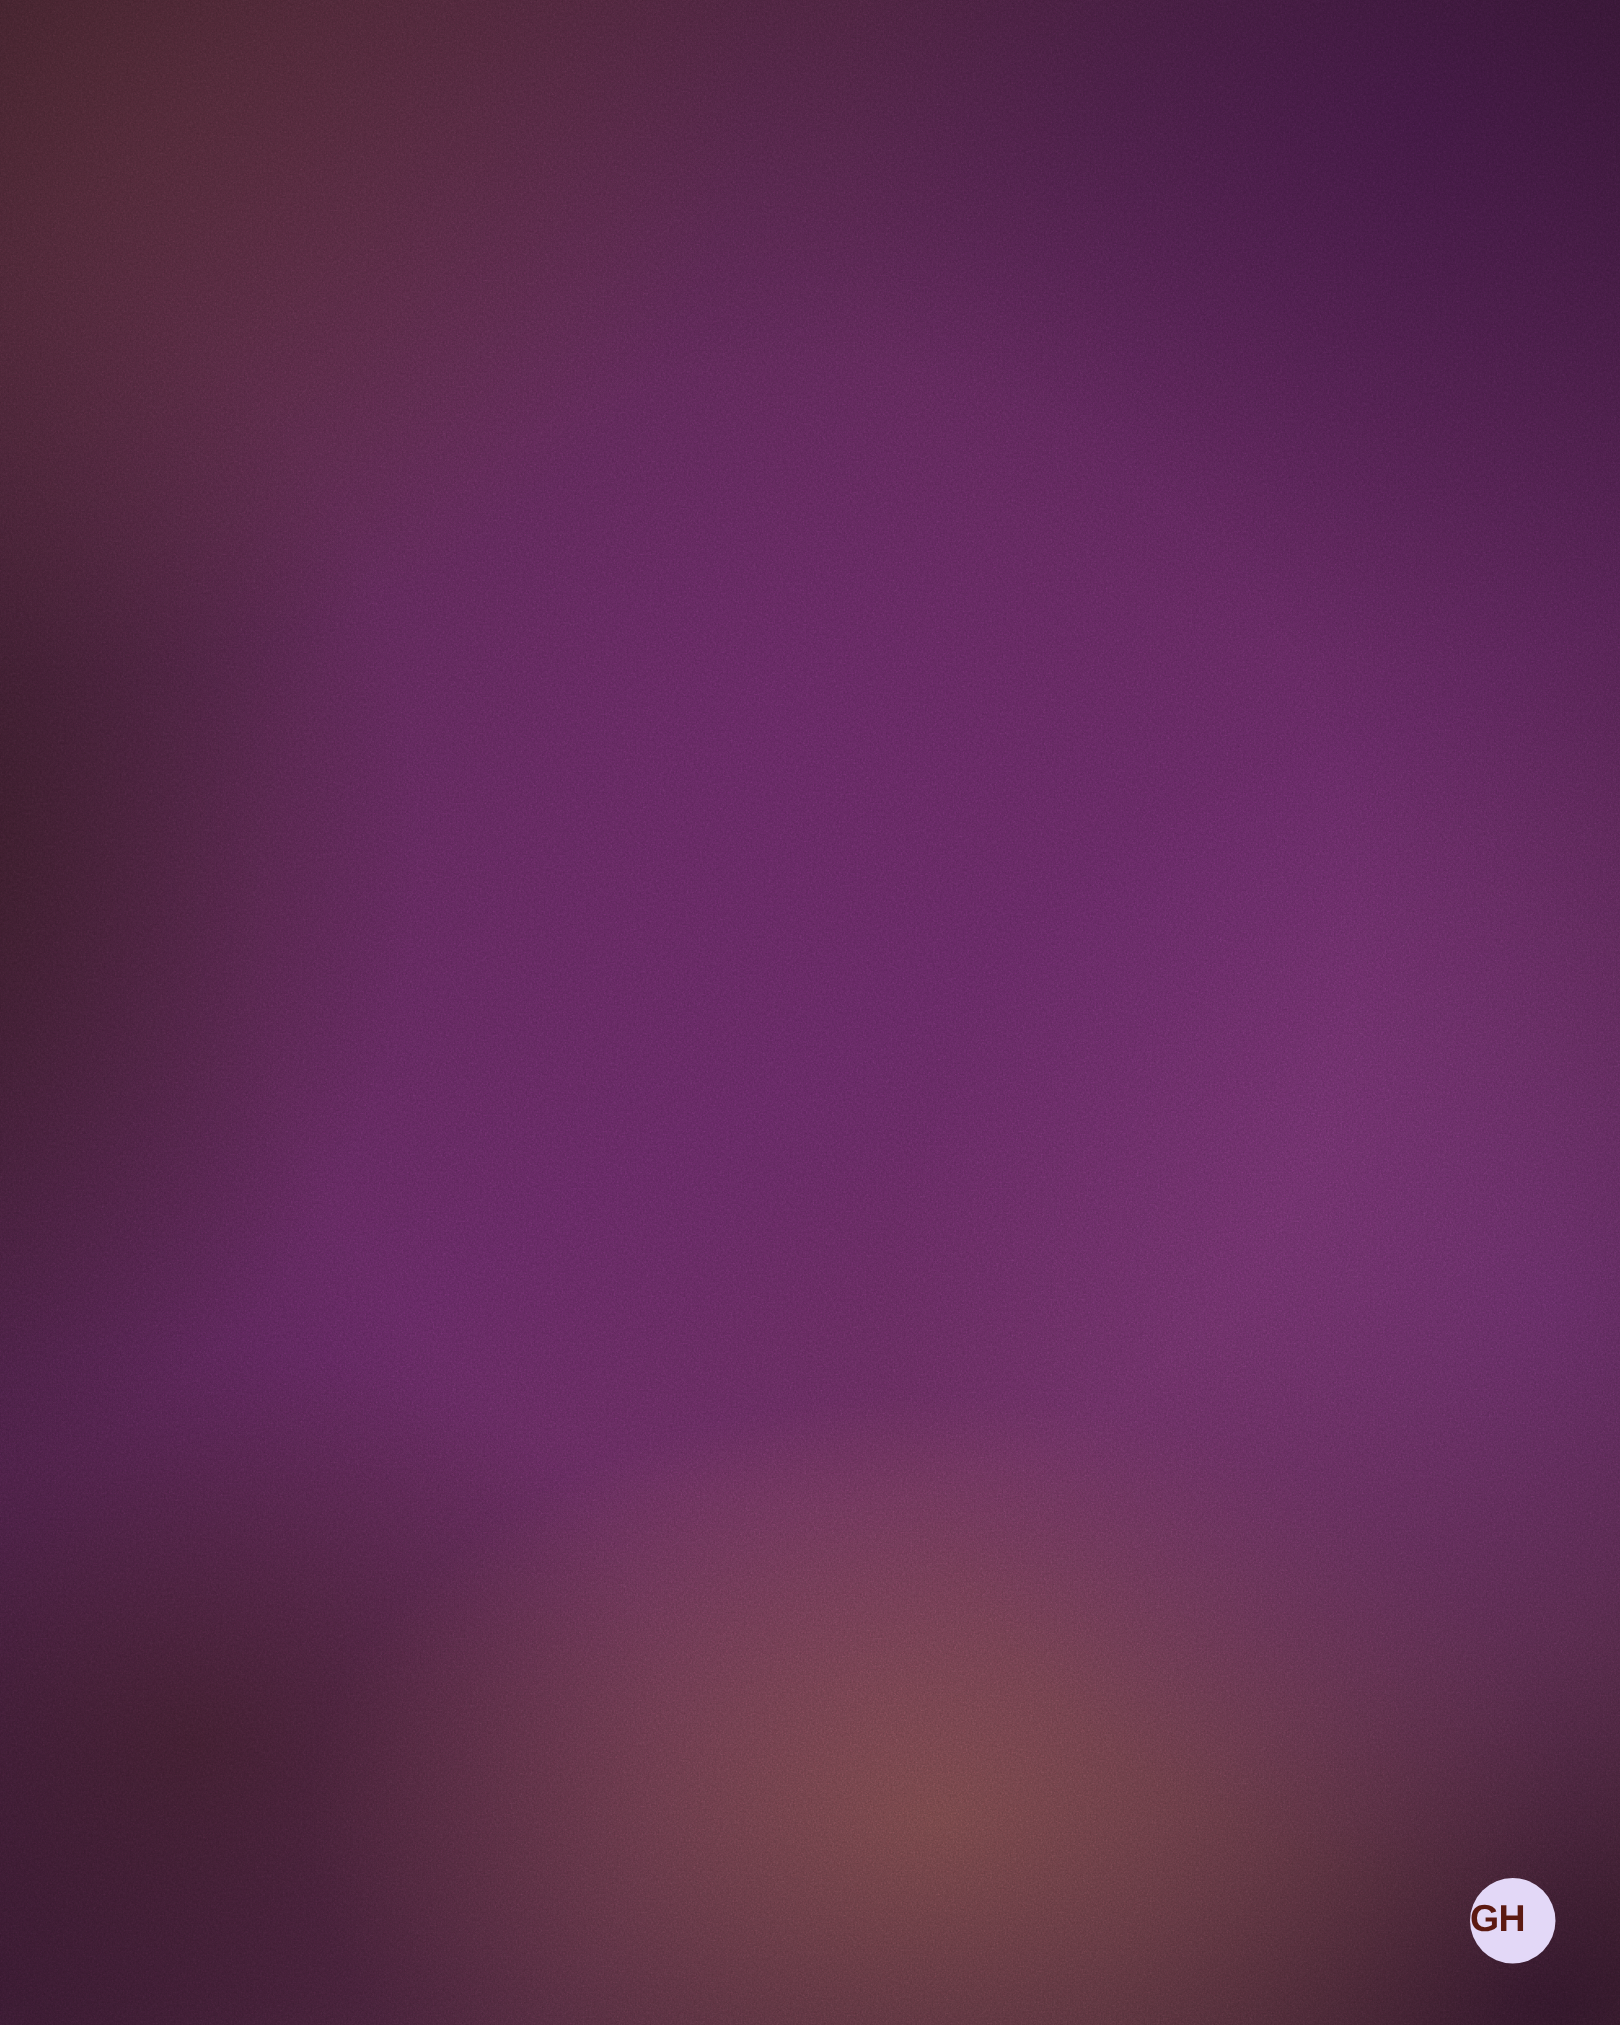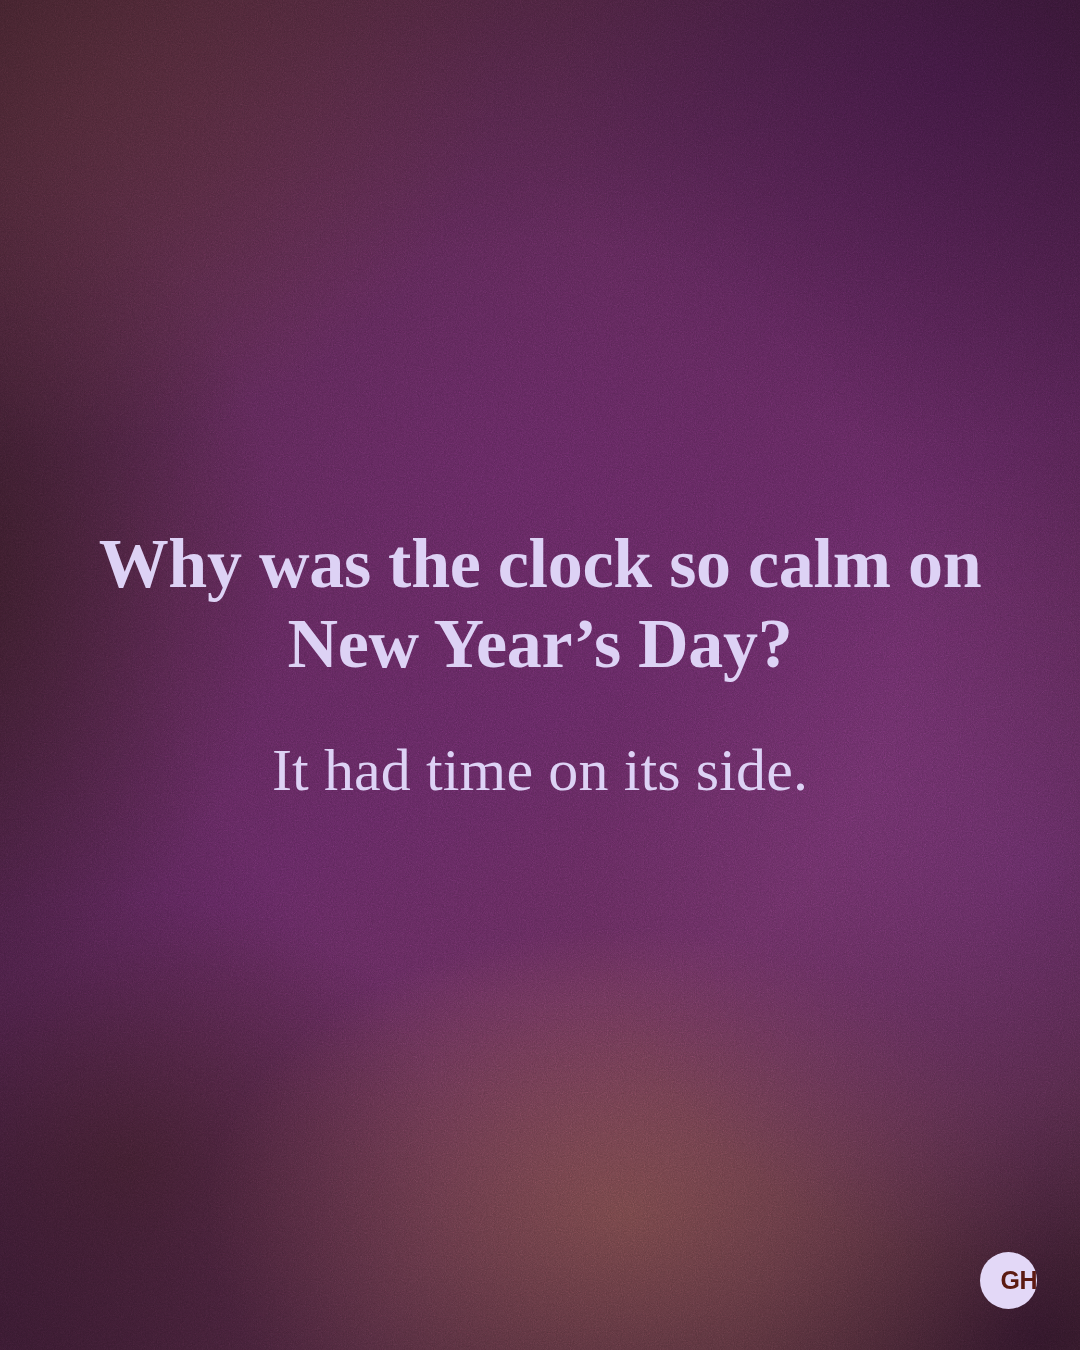--- a/index.html
+++ b/index.html
@@ -89,21 +89,21 @@
   #brand-logo {
     position: absolute;
     left: 980px;
     top: 1252px;
     width: 57px;
     height: 57px;
     border-radius: 50%;
     background: #e3d8f7;
     display: flex;
     align-items: center;
-    justify-content: flex-end;
+    justify-content: flex-start;
   }
 
   #brand-logo-text {
     font-family: "Liberation Sans", "DejaVu Sans", sans-serif;
     font-weight: 700;
     font-size: 25px;
     letter-spacing: -0.02em;
     color: #5c1a12;
     line-height: 1;
     transform: translateY(-0.5px);
@@ -127,22 +127,18 @@
   <svg class="bg-layer" id="bg-grain-2" xmlns="http://www.w3.org/2000/svg" width="1080" height="1350" preserveAspectRatio="none">
     <filter id="grainFilter2" x="0" y="0" width="100%" height="100%">
       <feTurbulence type="fractalNoise" baseFrequency="0.45" numOctaves="3" stitchTiles="stitch" seed="19"></feTurbulence>
       <feColorMatrix type="saturate" values="0"></feColorMatrix>
     </filter>
     <rect width="1080" height="1350" filter="url(#grainFilter2)"></rect>
   </svg>
 
   <div class="bg-layer" id="bg-vignette"></div>
 
-  <div id="text-block">
-    <h1 id="joke-question">Why was the clock so calm on New Year’s Day?</h1>
-    <p id="joke-answer">It had time on its side.</p>
-  </div>
 
   <div id="brand-logo">
     <span id="brand-logo-text">GH</span>
   </div>
 
 </div>
 
 </body></html>

